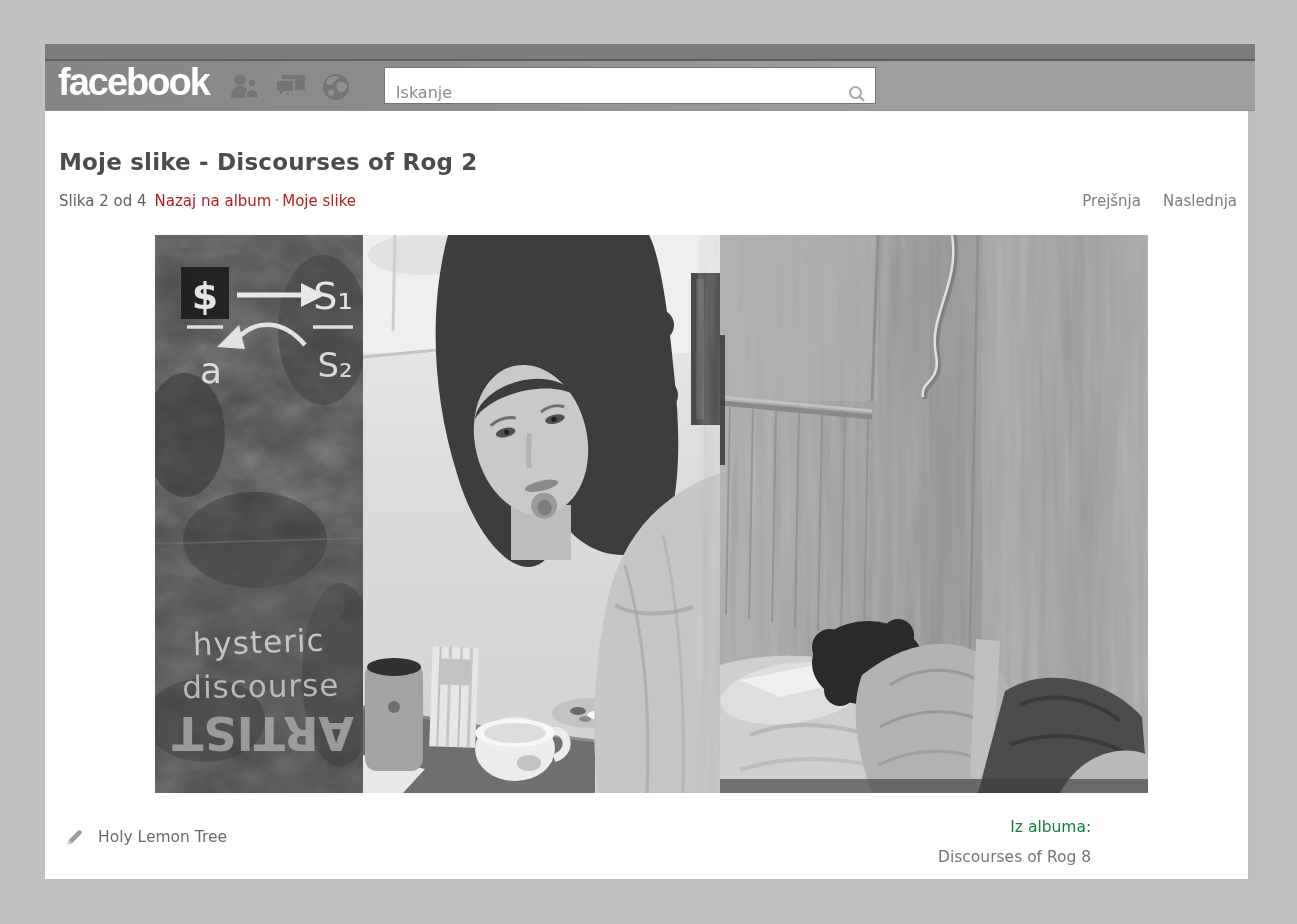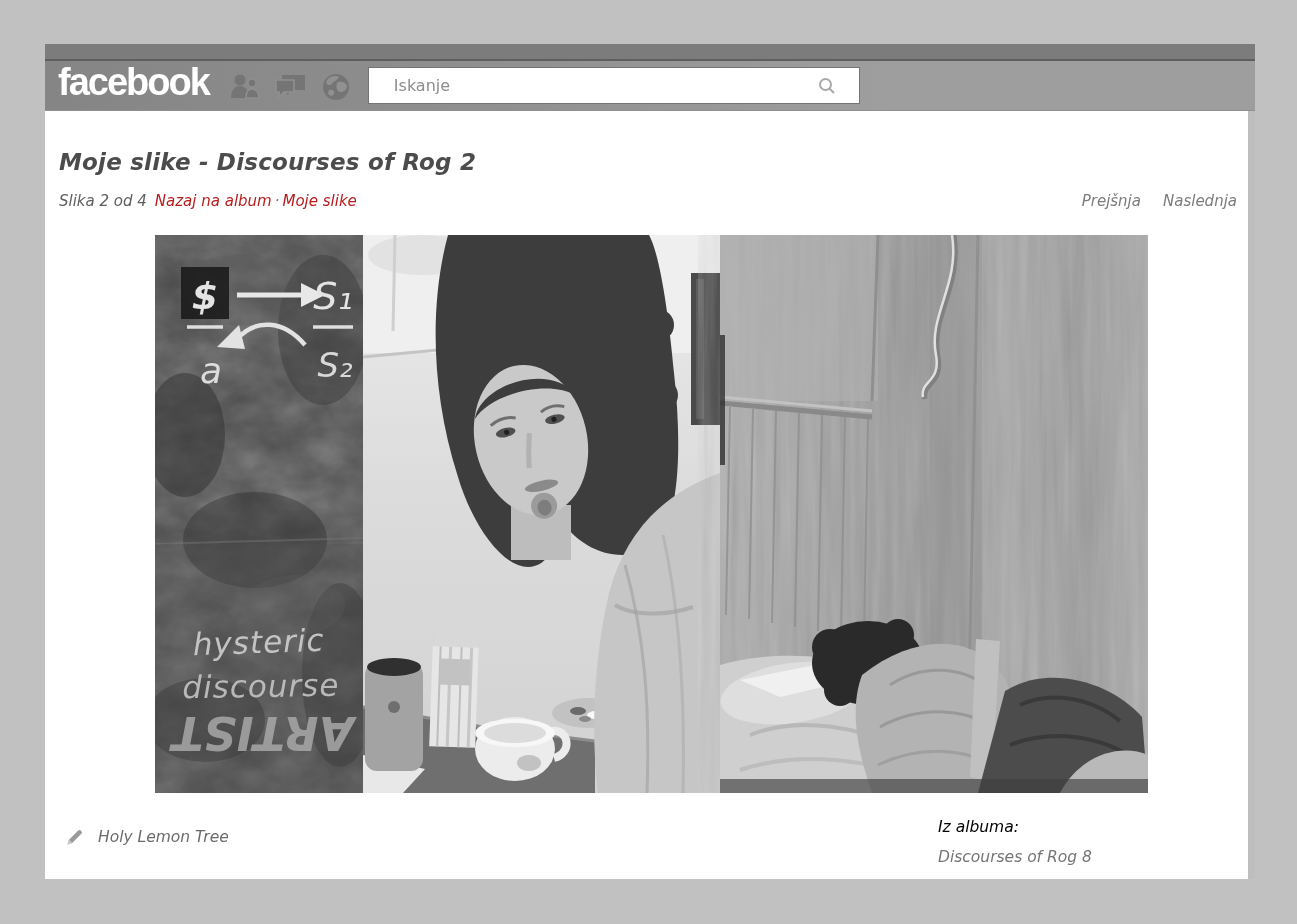--- a/index.html
+++ b/index.html
@@ -17,48 +17,48 @@
     background:linear-gradient(to right,#858585 0%,#8f8f8f 35%,#9e9e9e 70%,#9e9e9e 100%);
     display:flex;align-items:center;
   }
   .fb-logo{
     margin-left:13px;color:#ffffff;font-family:"Liberation Sans",sans-serif;
     font-weight:bold;font-size:38px;letter-spacing:-2px;margin-top:-6px;cursor:pointer;
   }
   .hdr-icons{display:flex;align-items:center;gap:13px;margin-left:20px;margin-top:2px;}
   .hdr-icons svg{display:block;cursor:pointer;}
   .search-box{
-    margin-left:17px;width:492px;height:37px;background:#ffffff;
-    border:1px solid #747474;box-sizing:border-box;display:flex;align-items:center;
-    padding:0 23px;
+    margin-left:33px;width:492px;height:37px;background:#ffffff;
+    border:1px solid #747474;box-sizing:border-box;display:flex;align-items:flex-end;
+    padding:0 9px;
   }
   .search-box input{
     border:none;outline:none;flex:1;font-size:16px;color:#555;
     font-family:"DejaVu Sans",sans-serif;background:transparent;
   }
   .search-box input::placeholder{color:#8c8c8c;opacity:1;}
-  .content{position:relative;height:708px;background:#fff;font-style:italic;}
+  .content{position:relative;height:708px;background:#fff;}
   .scrollstrip{position:absolute;right:0;top:0;width:7px;height:768px;background:#a8a8a8;opacity:.75;}
   .page-title{
     position:absolute;left:14px;top:38px;font-size:23px;font-weight:bold;color:#4c4c4c;
     letter-spacing:0.2px;
   }
   .subnav{position:absolute;left:14px;top:81px;font-size:15px;color:#636363;}
   .subnav .lnk{color:#b91c1c;cursor:pointer;}
   .subnav .pos{margin-right:8px;color:#5f5f5f;}
   .subnav .sep{color:#7c7c7c;margin:0 3px;}
   .prevnext{position:absolute;right:18px;top:81px;font-size:15px;color:#7c7c7c;}
   .prevnext span{cursor:pointer;}
   .prevnext .prev{margin-right:22px;}
   .photo-wrap{position:absolute;left:110px;top:124px;width:993px;height:558px;cursor:pointer;}
   .caption-row{position:absolute;left:20px;top:716px;display:flex;align-items:center;}
   .caption-row svg{margin-right:13px;cursor:pointer;}
   .caption-text{font-size:15.5px;color:#6b6b6b;}
   .album-block{position:absolute;left:893px;top:706px;font-size:15.5px;line-height:21px;}
-  .album-label{color:#000000;}
+  .album-label{color:#15803d;text-align:right;}
   .album-name{color:#757575;margin-top:9px;cursor:pointer;}
 </style>
 </head>
 <body>
 
 <div class="window">
 
   <div class="topstrip"></div>
 
   <div class="fb-header">

